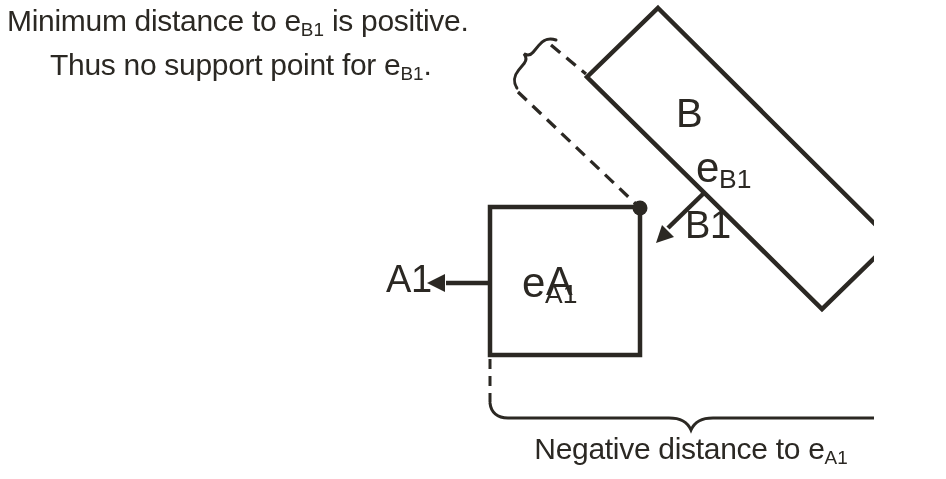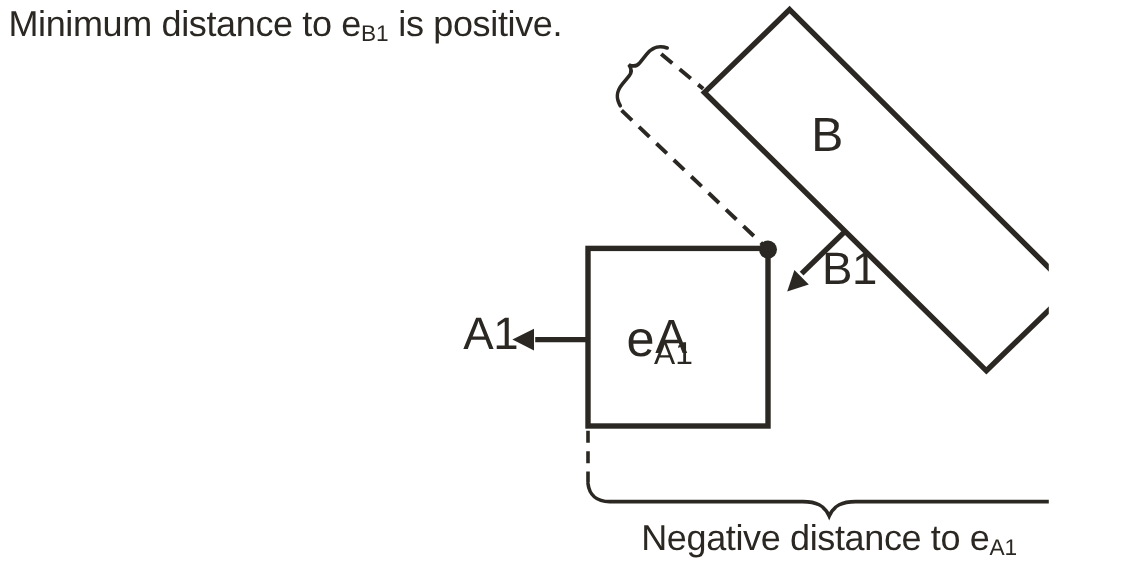--- a/index.html
+++ b/index.html
@@ -54,24 +54,26 @@
     <line class="dashedv" x1="490" y1="359" x2="490" y2="402"></line>
     <line class="dashedv" x1="892" y1="251" x2="892" y2="402"></line>
 
     <path class="thin" d="M 490,403 C 491,412 497,418 508,418 L 669,418 C 680,418 687,421 691,430 C 695,421 702,418 713,418 L 874,418 C 885,418 891,412 892,403"></path>
 
     <circle class="dot" cx="640" cy="208" r="7.5"></circle>
     <circle class="dot" cx="892" cy="241" r="7.5"></circle>
   </svg>
 
   <div class="lbl fs30" style="left:7px; top:5px;"><span>Minimum distance to e</span><sub>B1</sub><span> is positive.</span></div>
+  <div class="lbl fs30" style="left:50px; top:49px;"><span>Thus no support point for e</span><sub>B1</sub><span>.</span></div>
 
   <div class="lbl fs40" style="left:676px; top:92px;">B</div>
   <div class="lbl fs40" style="left:546px; top:260px;">A</div>
 
+  <div class="lbl fs42" style="left:696px; top:146px;"><span>e</span><sub>B1</sub></div>
   <div class="lbl fs42" style="left:494px; top:261px;padding-left:28px;"><span>e</span><sub>A1</sub></div>
 
   <div class="lbl fs38" style="left:386px; top:260px;">A1</div>
   <div class="lbl fs38" style="left:685px; top:206px;">B1</div>
 
   <div class="lbl fs38" style="left:897px; top:195px;"><span>S</span><sub>A1</sub></div>
 
   <div class="lbl fs30 centered" style="left:691px; top:433px;"><span>Negative distance to e</span><sub>A1</sub><span></span></div>
 
 </div>

